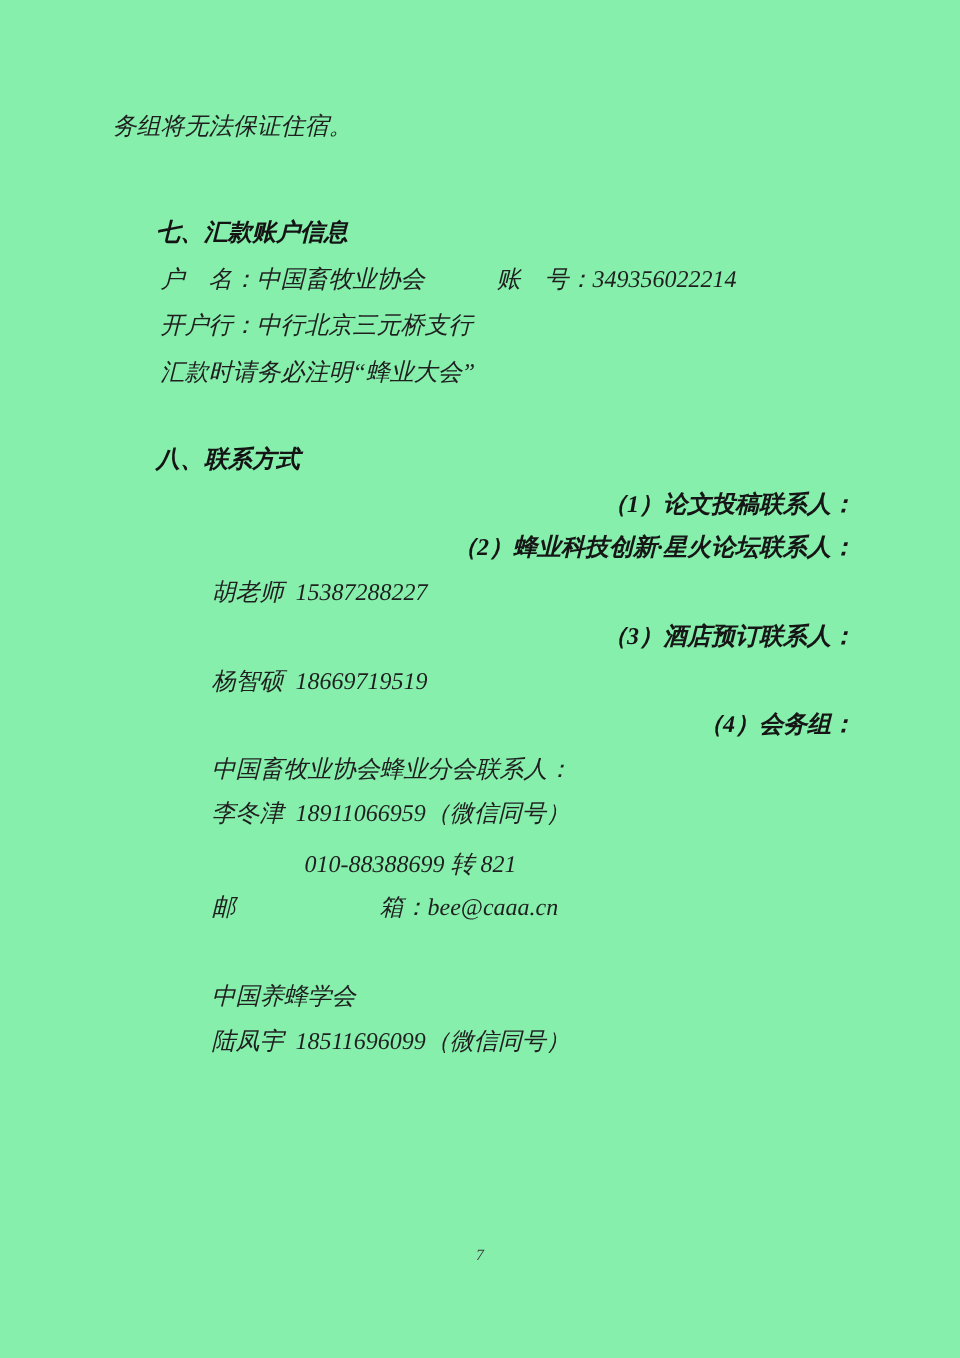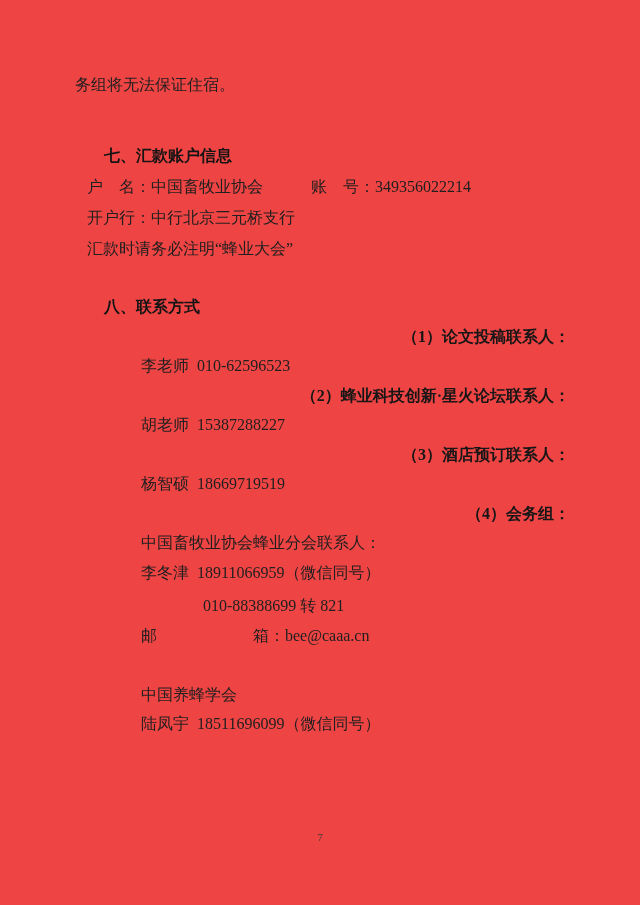--- a/index.html
+++ b/index.html
@@ -5,48 +5,49 @@
   html, body {
     margin: 0;
     padding: 0;
     background: #ffffff;
   }
   .page {
     position: relative;
     width: 640px;
     height: 905px;
     margin: 0 auto;
-    background: #ef4444;
+    background: #86efac;
     box-sizing: border-box;
     padding: 69px 70px 0 75px;
     font-family: "Liberation Serif", "DejaVu Serif", serif;
     font-size: 16px;
     color: #1f1f1f;
     overflow: hidden;
+    font-style: italic;
   }
   .line {
     margin: 0;
     white-space: pre;
     line-height: 29.5px;
     font-weight: normal;
     font-size: 16px;
   }
   
   .intro-cont { line-height: 31px; }
   .intro-indent { margin-left: 26px; margin-top: 3px; line-height: 31px; }
   
   .sec-heading {
     font-family: "Liberation Sans", "DejaVu Sans", sans-serif;
     font-weight: 700;
     color: #141414;
     margin-left: 29px;
     line-height: 31px;
   }
   .s7-head { margin-top: 40px; }
-  .s7-line { margin-left: 12px; line-height: 31px; }
+  .s7-line { margin-left: 32px; line-height: 31px; }
   
   .s8-head { margin-top: 28px; line-height: 29.5px; }
   .s8-label {
     margin-left: 38px;
     font-weight: 700;
     color: #161616;
     line-height: 29.5px;
     text-align: right;
   }
   .s8-content { margin-left: 66px; line-height: 29.5px; }
@@ -71,21 +72,20 @@
   <p class="line intro-cont">务组将无法保证住宿。</p>
 
   <h2 class="line sec-heading s7-head">七、汇款账户信息</h2>
   <p class="line s7-line">户　名：中国畜牧业协会　　　账　号：349356022214</p>
   <p class="line s7-line">开户行：中行北京三元桥支行</p>
   <p class="line s7-line">汇款时请务必注明“蜂业大会”</p>
 
   <h2 class="line sec-heading s8-head">八、联系方式</h2>
 
   <p class="line s8-label">（1）论文投稿联系人：</p>
-  <p class="line s8-content">李老师  010-62596523</p>
 
   <p class="line s8-label">（2）蜂业科技创新·星火论坛联系人：</p>
   <p class="line s8-content">胡老师  15387288227</p>
 
   <p class="line s8-label">（3）酒店预订联系人：</p>
   <p class="line s8-content">杨智硕  18669719519</p>
 
   <p class="line s8-label">（4）会务组：</p>
   <p class="line s8-content">中国畜牧业协会蜂业分会联系人：</p>
   <p class="line s8-content">李冬津  18911066959（微信同号）</p>

